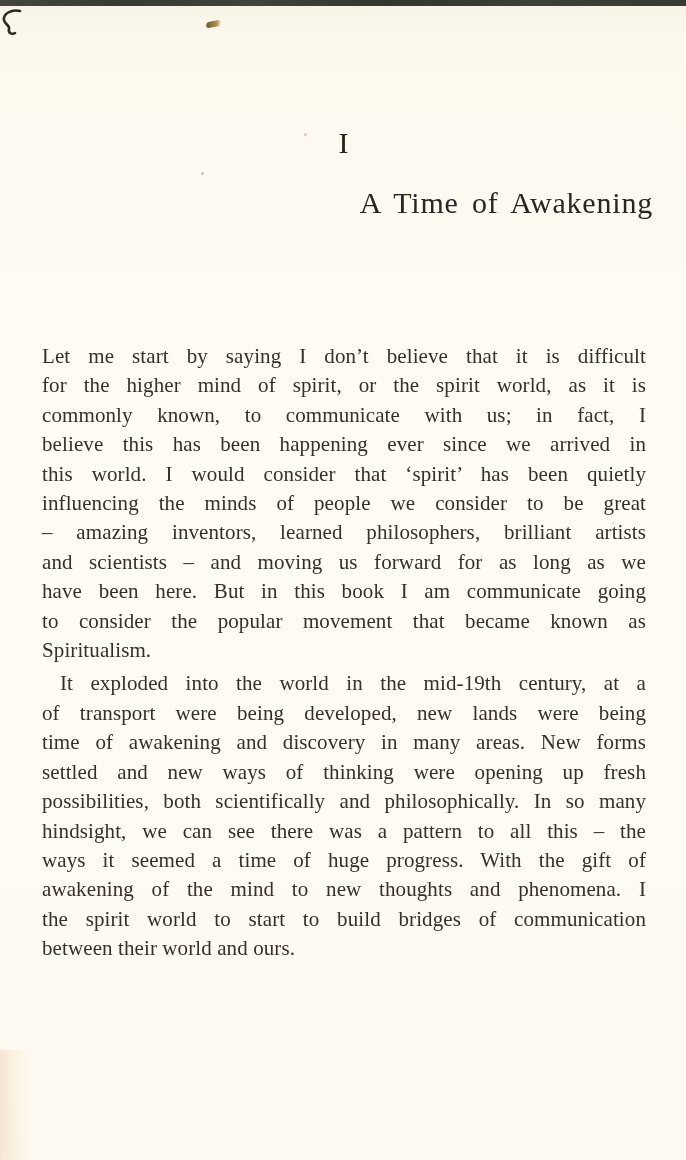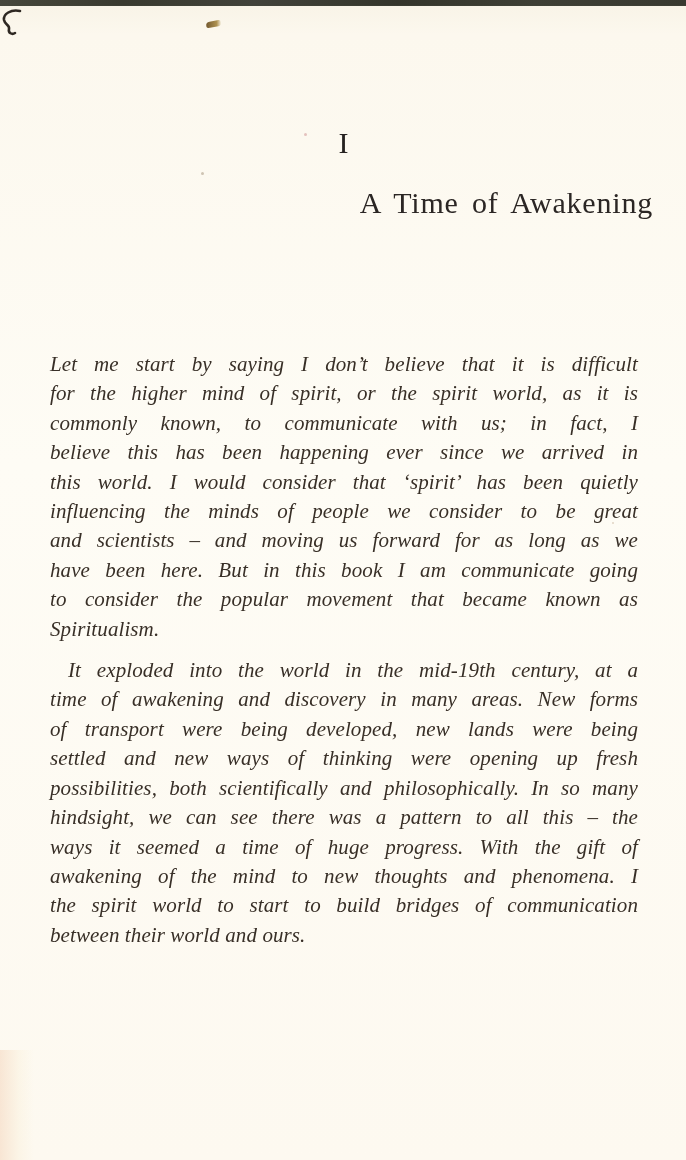--- a/index.html
+++ b/index.html
@@ -90,21 +90,21 @@
   .body-text {
     position: absolute;
     left: 38px;
     top: 338px;
     width: 612px;
     font-size: 21px;
     line-height: 29.4px;
     color: #382f27;
     letter-spacing: 0.1px;
   }
-  .paragraph { margin: 12px; font-style: italic; }
+  .paragraph { margin: 4px; }
   .line {
     text-align: justify;
     text-align-last: justify;
     white-space: normal;
   }
   .line.last-line {
     text-align-last: left;
   }
   .line.indented {
     text-indent: 18px;
@@ -131,29 +131,30 @@
   <h1 class="chapter-title">A Time of Awakening</h1>
 
   <div class="body-text">
       <div class="paragraph">
         <div class="line">Let me start by saying I don’t believe that it is difficult</div>
         <div class="line">for the higher mind of spirit, or the spirit world, as it is</div>
         <div class="line">commonly known, to communicate with us; in fact, I</div>
         <div class="line">believe this has been happening ever since we arrived in</div>
         <div class="line">this world. I would consider that ‘spirit’ has been quietly</div>
         <div class="line">influencing the minds of people we consider to be great</div>
+        <div class="line">– amazing inventors, learned philosophers, brilliant artists</div>
         <div class="line">and scientists – and moving us forward for as long as we</div>
         <div class="line">have been here. But in this book I am communicate going</div>
         <div class="line">to consider the popular movement that became known as</div>
         <div class="line last-line">Spiritualism.</div>
       </div>
       <div class="paragraph">
         <div class="line indented">It exploded into the world in the mid-19th century, at a</div>
+        <div class="line">of transport were being developed, new lands were being</div>
         <div class="line">time of awakening and discovery in many areas. New forms</div>
-        <div class="line">of transport were being developed, new lands were being</div>
         <div class="line">settled and new ways of thinking were opening up fresh</div>
         <div class="line">possibilities, both scientifically and philosophically. In so many</div>
         <div class="line">hindsight, we can see there was a pattern to all this – the</div>
         <div class="line">ways it seemed a time of huge progress. With the gift of</div>
         <div class="line">awakening of the mind to new thoughts and phenomena. I</div>
         <div class="line">the spirit world to start to build bridges of communication</div>
         <div class="line last-line">between their world and ours.</div>
       </div>
     </div>
 

